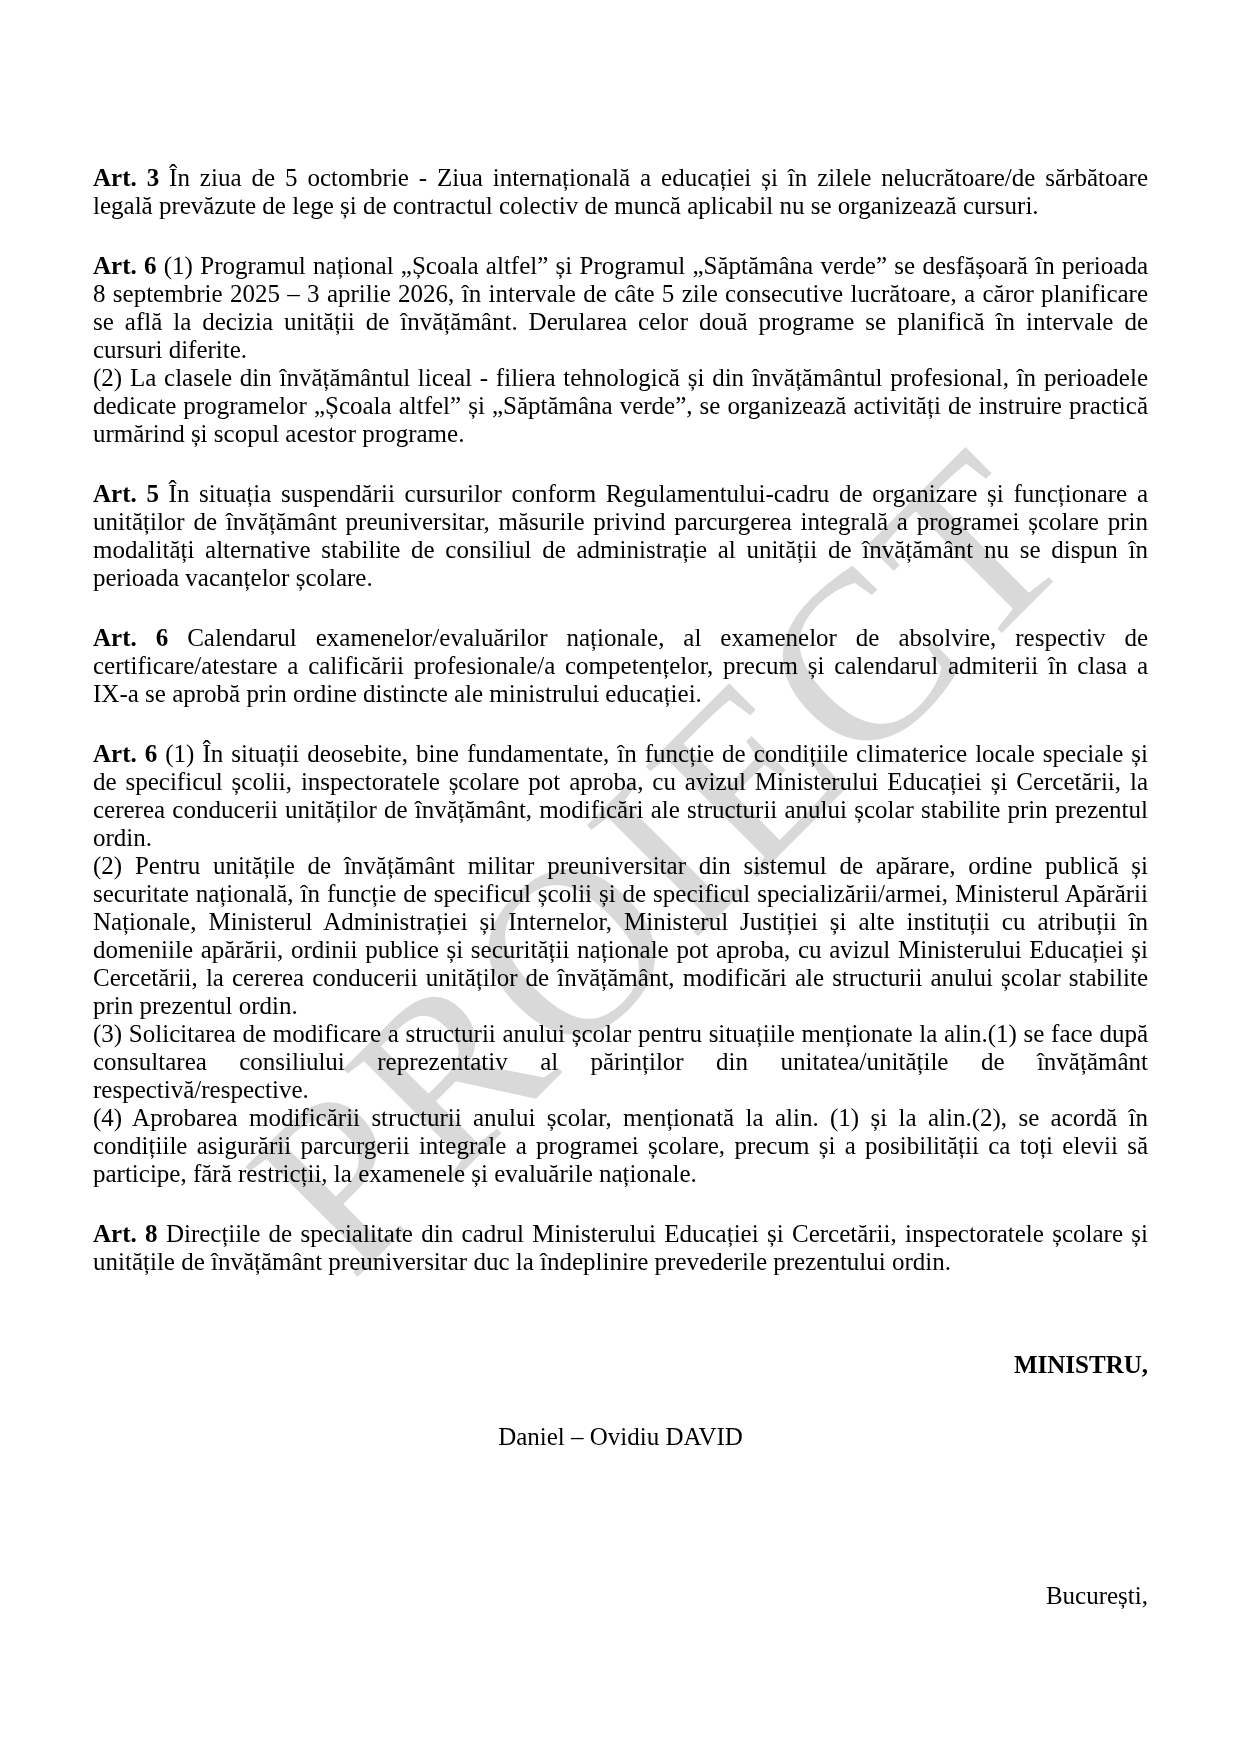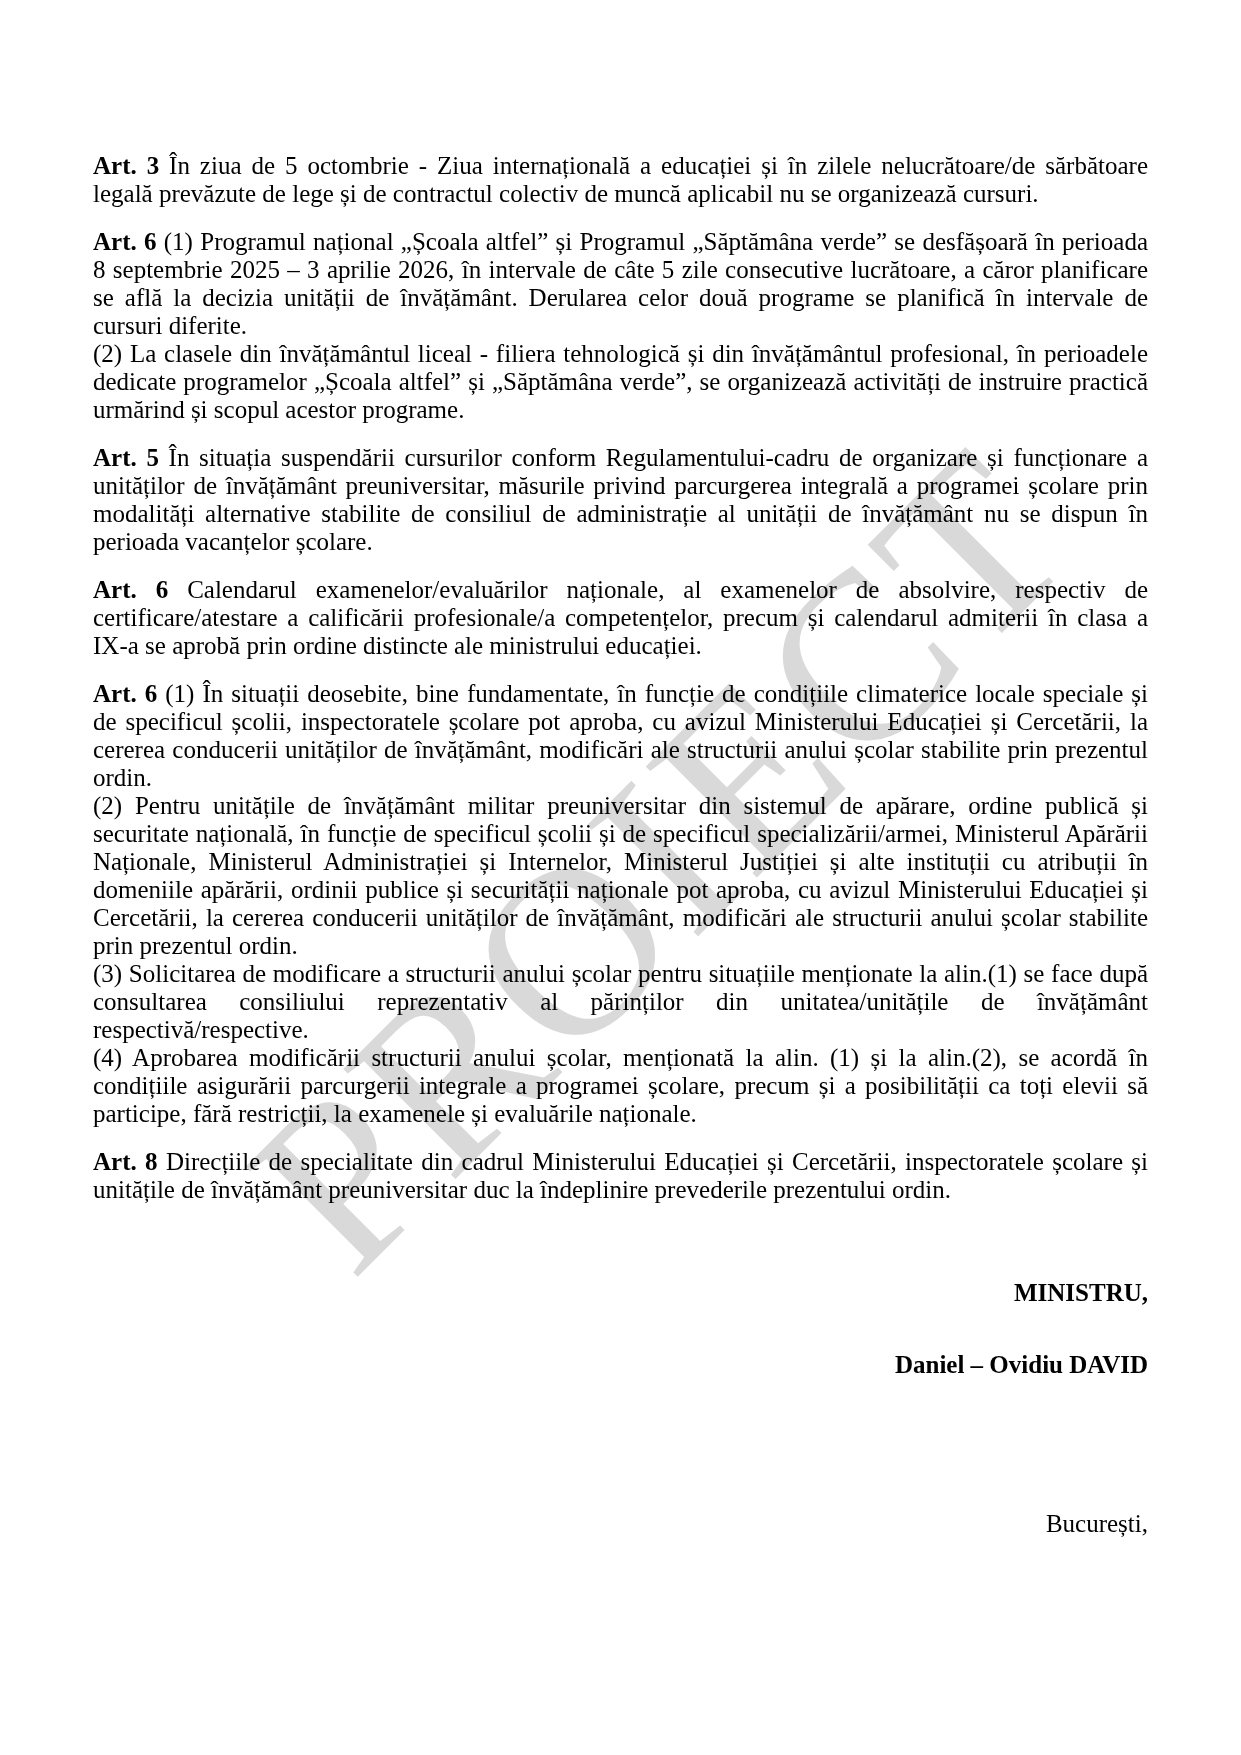--- a/index.html
+++ b/index.html
@@ -27,24 +27,24 @@
   }
   .content {
     position: relative;
     z-index: 1;
     padding: 132px 93px 0 93px;
     font-size: 25px;
     line-height: 28px;
     text-align: justify;
   }
   .content p { margin: 0; }
-  p.gap { margin-top: 20px; }
+  p.gap { margin-top: 32px; }
   .art-label { font-weight: bold; }
   .sig-title { text-align: right; font-weight: bold; margin-top: 75px !important; }
-  .sig-name  { text-align: right; font-weight: bold; margin-top: 44px !important; }
+  .sig-name  { text-align: center; font-weight: normal; margin-top: 44px !important; }
   .city      { text-align: right; margin-top: 131px !important; }
 </style>
 </head>
 <body>
 
 <div class="page">
 
   <div class="watermark">PROIECT</div>
 
   <div class="content">

